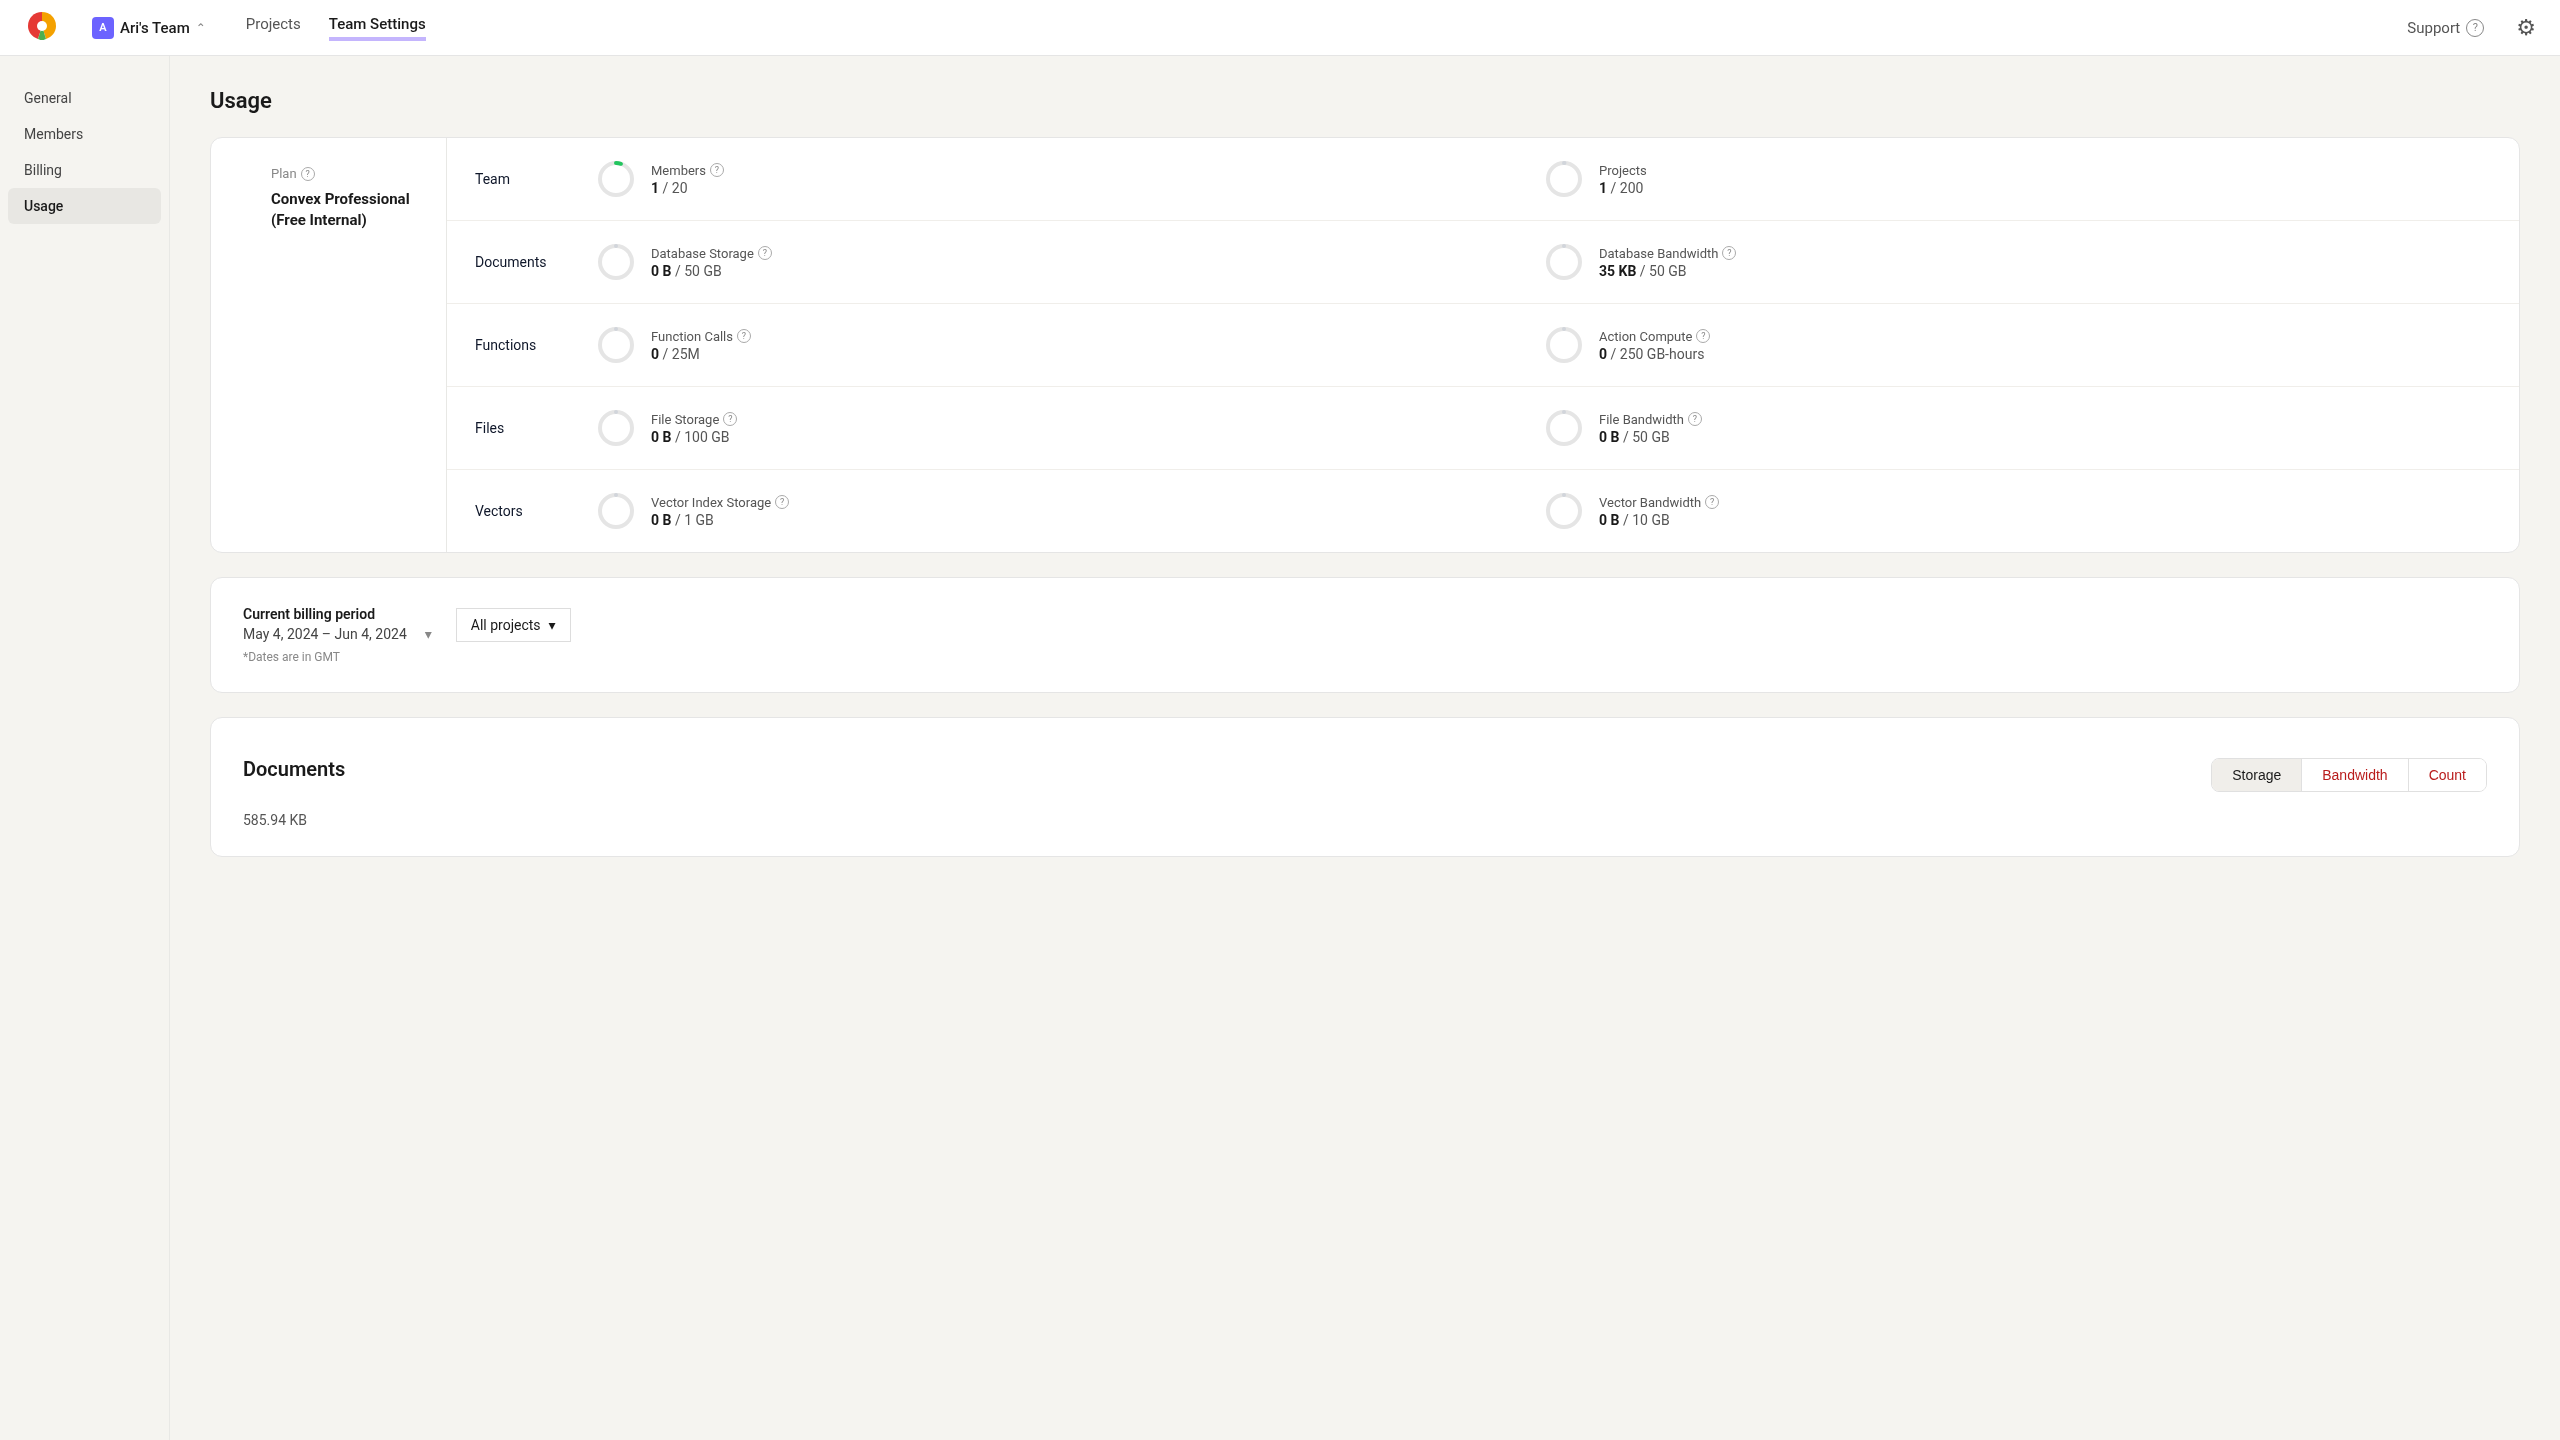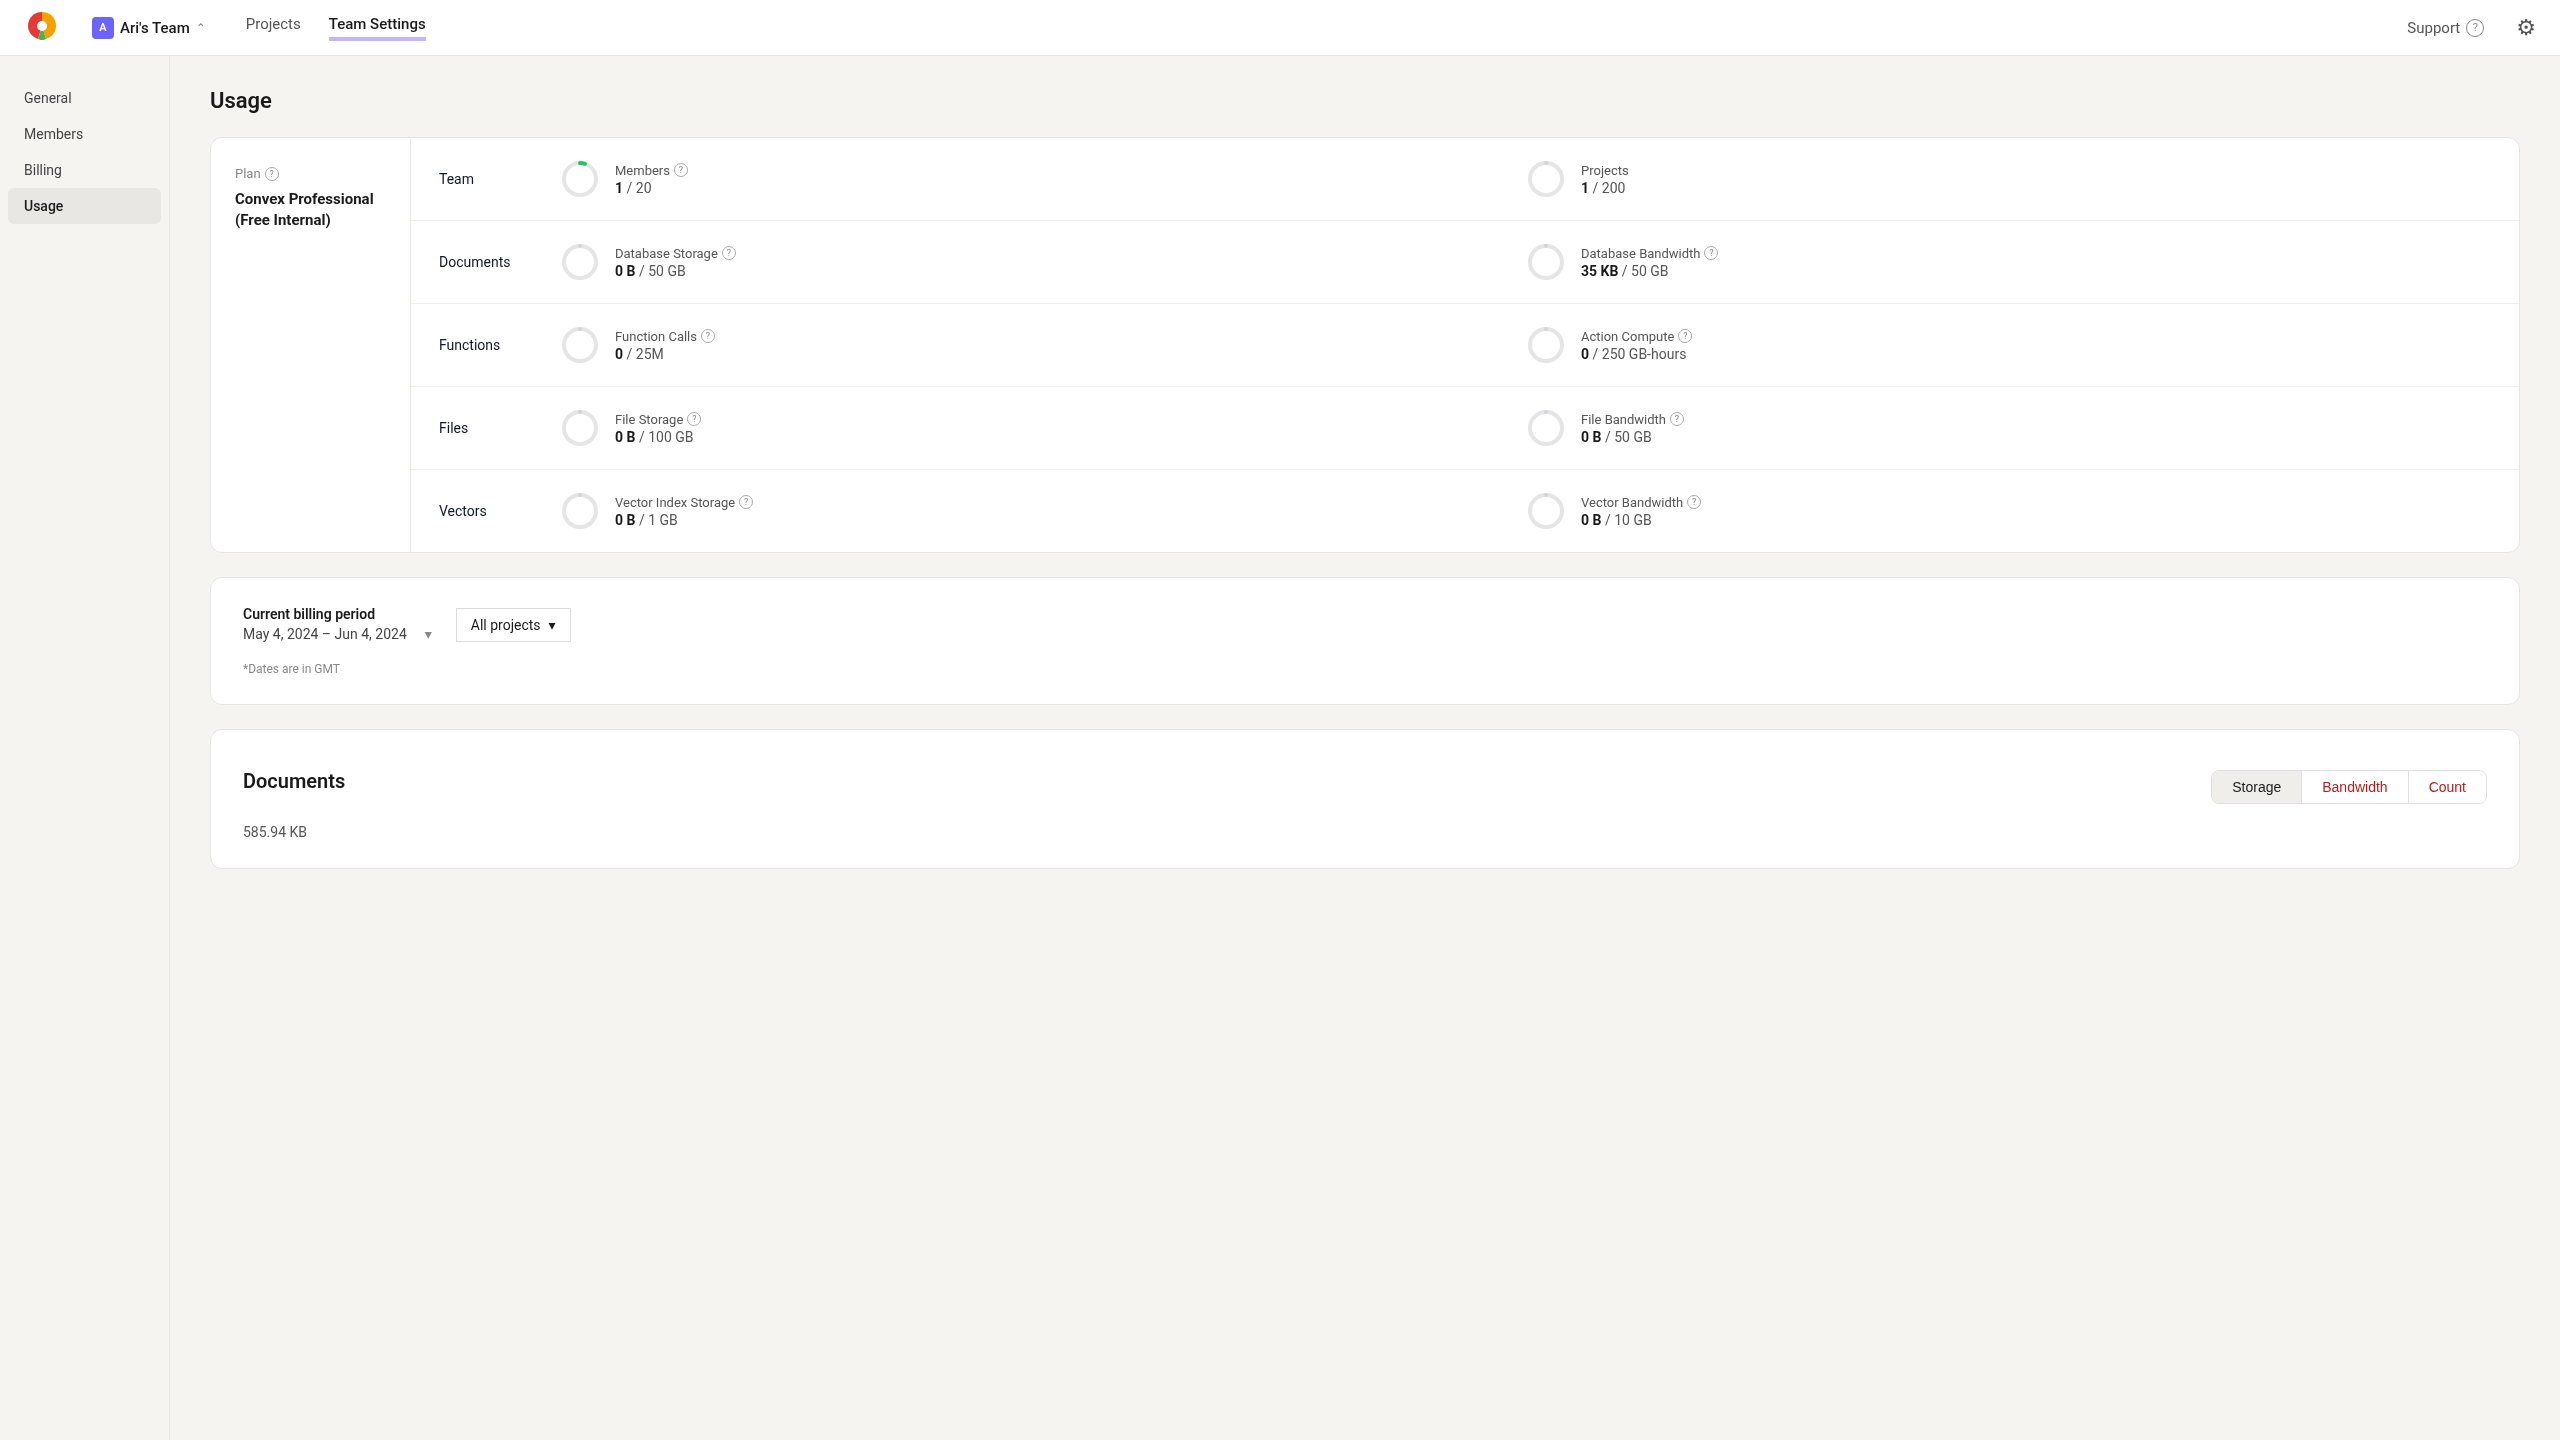--- a/index.html
+++ b/index.html
@@ -150,20 +150,21 @@
 
     .usage-card-inner {
       display: flex;
     }
 
     .plan-section {
       width: 200px;
       padding: 28px 24px;
       border-right: 1px solid #e8e8e5;
       flex-shrink: 0;
+      margin-left: 36px;
     }
     .plan-label {
       font-size: 13px;
       color: #888;
       display: flex;
       align-items: center;
       gap: 4px;
       margin-bottom: 8px;
     }
     .plan-name {
@@ -275,21 +276,21 @@
     .billing-dates {
       display: flex;
       align-items: center;
       gap: 18px;
       font-size: 14px;
       color: #444;
     }
     .billing-note {
       font-size: 12px;
       color: #888;
-      margin-top: 20px;
+      margin-top: 8px;
     }
 
     .projects-dropdown {
       display: flex;
       align-items: center;
       gap: 8px;
       border: 1px solid #ddd;
       border-radius: 0;
       padding: 8px 14px;
       font-size: 14px;

